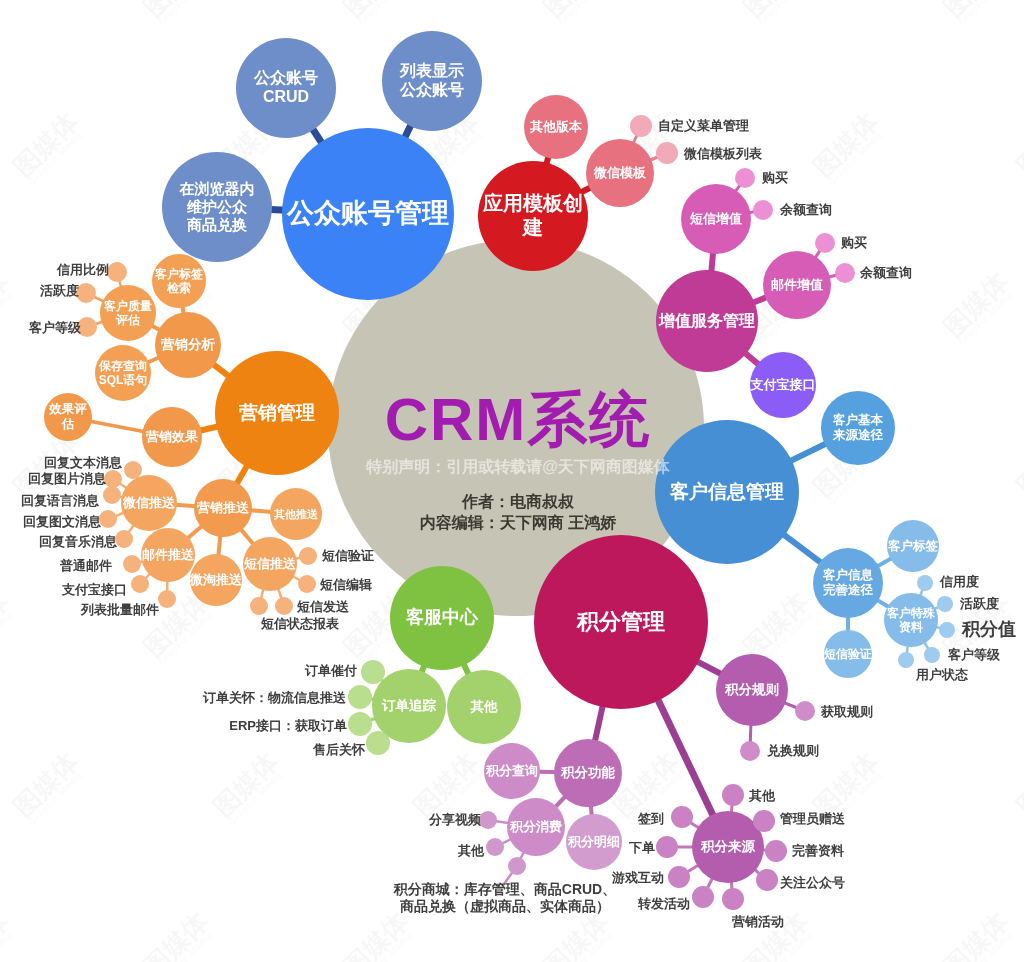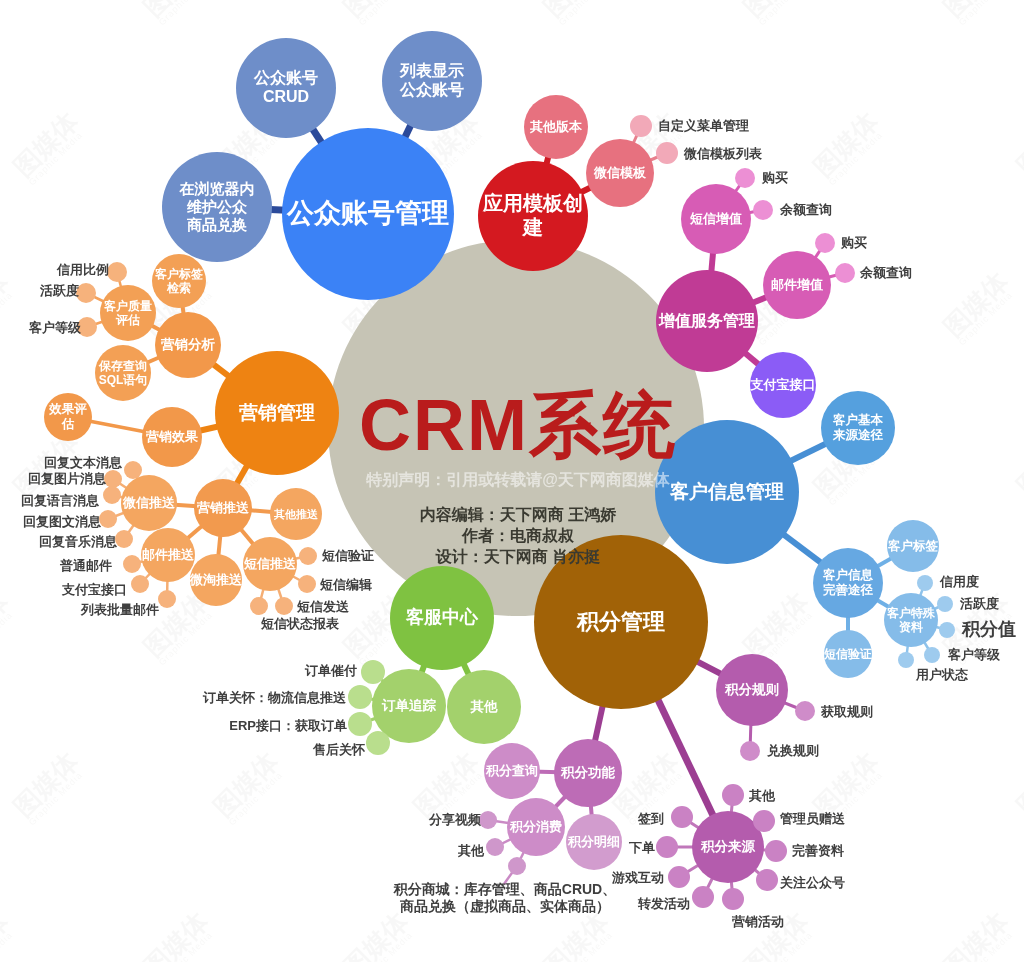--- a/index.html
+++ b/index.html
@@ -8,21 +8,21 @@
   .wm{position:absolute;color:#8a8a80;opacity:.06;transform:rotate(-45deg);
       font-size:26px;font-weight:bold;white-space:nowrap;pointer-events:none;line-height:1;}
   .wm small{display:block;font-size:9px;font-weight:normal;letter-spacing:1px;}
   svg.links{position:absolute;left:0;top:0;}
   .node{position:absolute;border-radius:50%;display:flex;align-items:center;justify-content:center;
         text-align:center;color:#fff;font-weight:bold;white-space:pre-line;line-height:1.18;}
   .dot{position:absolute;border-radius:50%;}
   .lbl{position:absolute;color:#3f3f3f;font-weight:600;white-space:pre-line;line-height:1.2;}
   .center-circle{position:absolute;border-radius:50%;background:#c6c4b5;left:328px;top:240px;width:376px;height:376px;}
   .center-text{position:absolute;left:318px;top:388px;width:400px;text-align:center;pointer-events:none;}
-  .center-text .main{font-size:72px;font-weight:bold;color:#b91c1c;letter-spacing:2px;line-height:1.05;}
+  .center-text .main{font-size:60px;font-weight:bold;color:#a21caf;letter-spacing:2px;line-height:1.05;}
   .center-text .disc{font-size:16px;color:rgba(255,255,255,.55);margin-top:6px;font-weight:bold;}
   .center-text .credits{margin-top:13px;font-size:16px;font-weight:bold;color:#3a3a31;line-height:1.32;}
 </style>
 </head>
 <body>
 
 <div class="canvas">
   <div id="wm-layer">
       <div class="wm" style="left: -60px; top: -30px;">图媒体<small>Graphic Media</small></div>
       <div class="wm" style="left: 140px; top: -30px;">图媒体<small>Graphic Media</small></div>
@@ -166,21 +166,21 @@
       <div class="node" style="left: 750px; top: 352px; width: 66px; height: 66px; background: #8b5cf6; font-size: 13px;">支付宝接口</div>
       <div class="node" style="left: 655px; top: 420px; width: 144px; height: 144px; background: rgb(71, 143, 212); font-size: 19px;">客户信息管理</div>
       <div class="node" style="left: 821px; top: 391px; width: 74px; height: 74px; background: rgb(85, 160, 222); font-size: 12.5px;">客户基本
 来源途径</div>
       <div class="node" style="left: 813px; top: 548px; width: 70px; height: 70px; background: rgb(102, 168, 226); font-size: 12.5px;">客户信息
 完善途径</div>
       <div class="node" style="left: 887px; top: 520px; width: 52px; height: 52px; background: rgb(133, 188, 233); font-size: 12.5px;">客户标签</div>
       <div class="node" style="left: 884px; top: 593px; width: 54px; height: 54px; background: rgb(133, 188, 233); font-size: 12px;">客户特殊
 资料</div>
       <div class="node" style="left: 824px; top: 630px; width: 48px; height: 48px; background: rgb(133, 188, 233); font-size: 12px;">短信验证</div>
-      <div class="node" style="left: 534px; top: 535px; width: 174px; height: 174px; background: #a16207; font-size: 22px;">积分管理</div>
+      <div class="node" style="left: 534px; top: 535px; width: 174px; height: 174px; background: #be185d; font-size: 22px;">积分管理</div>
       <div class="node" style="left: 716px; top: 654px; width: 72px; height: 72px; background: rgb(180, 92, 173); font-size: 13.5px;">积分规则</div>
       <div class="node" style="left: 554px; top: 739px; width: 68px; height: 68px; background: rgb(189, 108, 182); font-size: 13.5px;">积分功能</div>
       <div class="node" style="left: 484px; top: 743px; width: 56px; height: 56px; background: rgb(205, 140, 200); font-size: 13px;">积分查询</div>
       <div class="node" style="left: 507px; top: 798px; width: 58px; height: 58px; background: rgb(205, 140, 200); font-size: 13px;">积分消费</div>
       <div class="node" style="left: 566px; top: 814px; width: 56px; height: 56px; background: rgb(210, 156, 206); font-size: 13px;">积分明细</div>
       <div class="node" style="left: 692px; top: 811px; width: 72px; height: 72px; background: rgb(180, 92, 173); font-size: 13.5px;">积分来源</div>
       <div class="node" style="left: 390px; top: 566px; width: 104px; height: 104px; background: rgb(127, 194, 65); font-size: 18px;">客服中心</div>
       <div class="node" style="left: 372px; top: 669px; width: 74px; height: 74px; background: rgb(163, 209, 108); font-size: 13.5px;">订单追踪</div>
       <div class="node" style="left: 447px; top: 670px; width: 74px; height: 74px; background: rgb(163, 209, 108); font-size: 13.5px;">其他</div>
       <div class="node" style="left: 215px; top: 351px; width: 124px; height: 124px; background: rgb(238, 131, 18); font-size: 19px;">营销管理</div>
@@ -290,18 +290,17 @@
       <div class="lbl" style="left: 159px; top: 610px; font-size: 13px; transform: translate(-100%, -50%);">列表批量邮件</div>
       <div class="lbl" style="left: 322px; top: 556px; font-size: 13px; transform: translateY(-50%);">短信验证</div>
       <div class="lbl" style="left: 320px; top: 585px; font-size: 13px; transform: translateY(-50%);">短信编辑</div>
       <div class="lbl" style="left: 297px; top: 607px; font-size: 13px; transform: translateY(-50%);">短信发送</div>
       <div class="lbl" style="left: 261px; top: 624px; font-size: 13px; transform: translateY(-50%);">短信状态报表</div>
     </div>
   <div class="center-text">
     <div class="main">CRM系统</div>
     <div class="disc">特别声明：引用或转载请@天下网商图媒体</div>
     <div class="credits">
+      <div>作者：电商叔叔</div>
       <div>内容编辑：天下网商 王鸿娇</div>
-      <div>作者：电商叔叔</div>
-      <div>设计：天下网商 肖亦挺</div>
     </div>
   </div>
 </div>
 
 </body></html>

